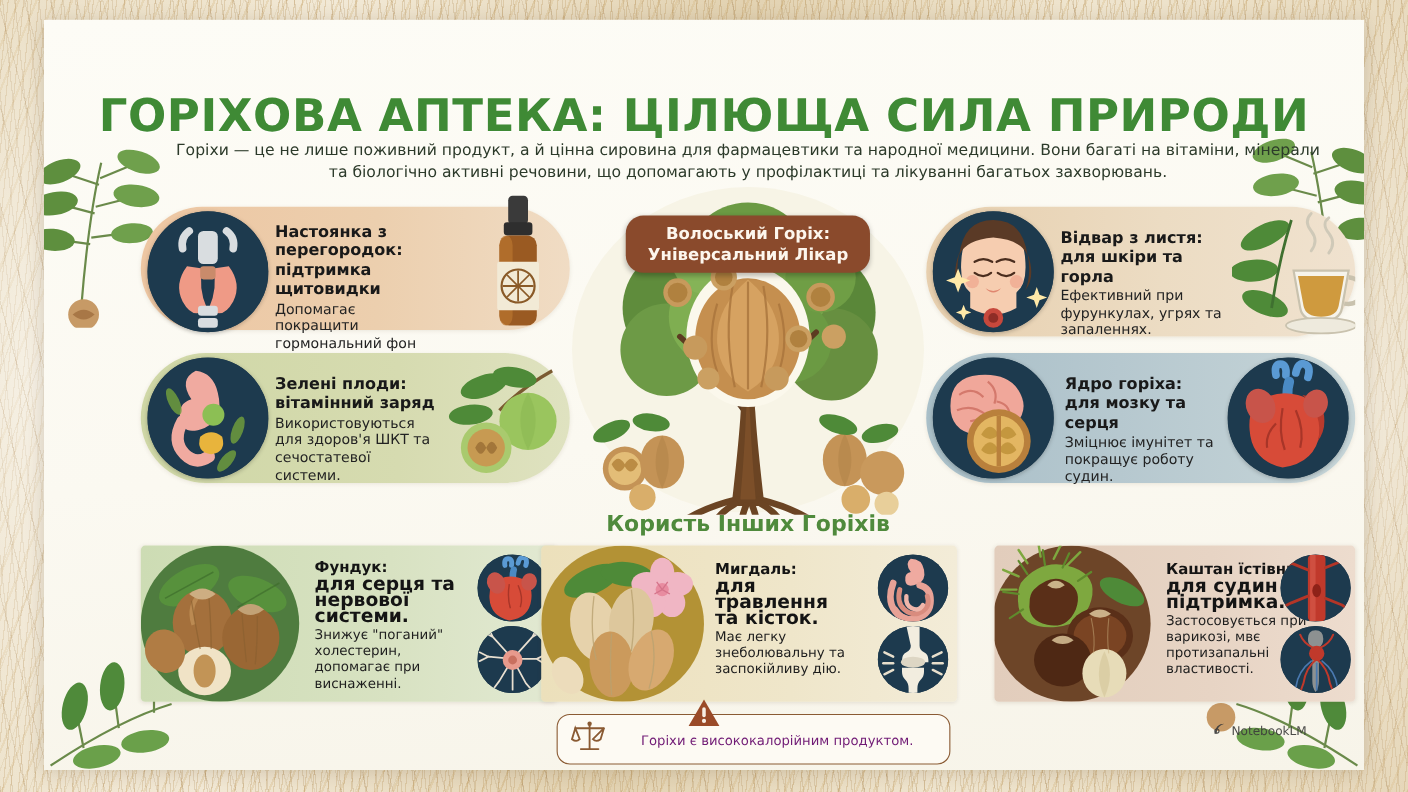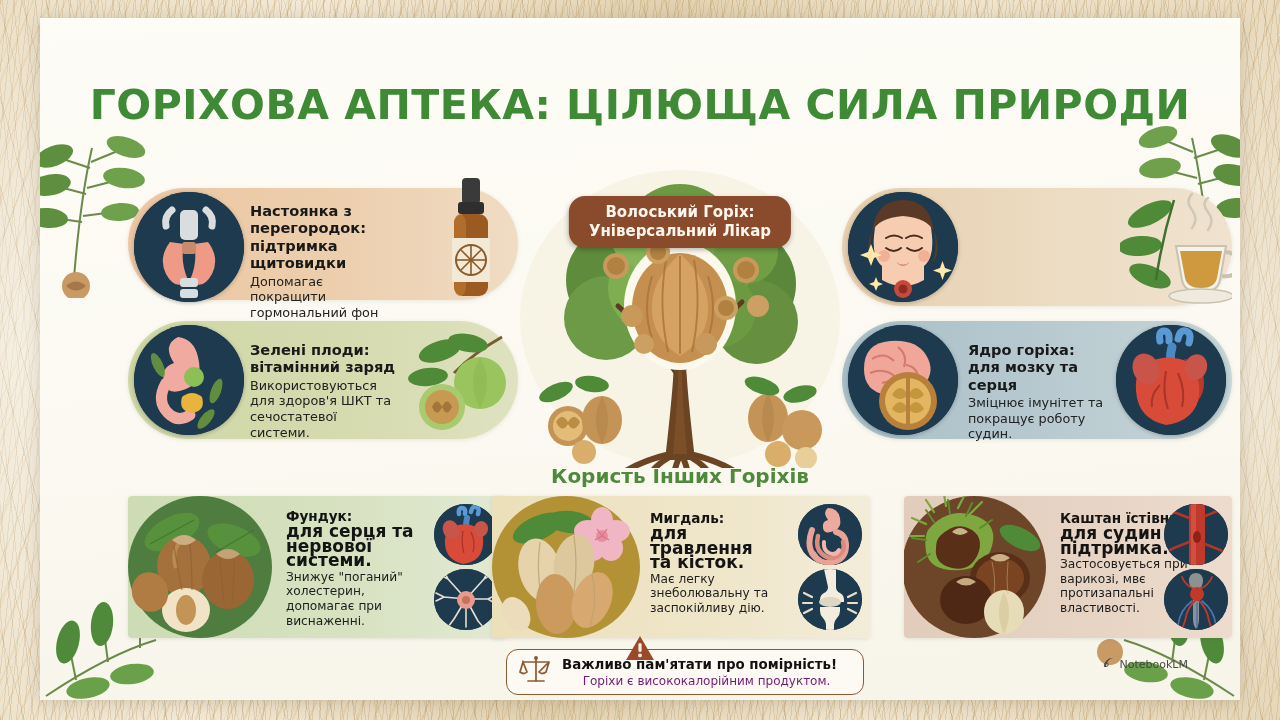--- a/index.html
+++ b/index.html
@@ -188,20 +188,21 @@
         </g>
         <g fill="#6aa04a">
           <ellipse cx="52" cy="132" rx="22" ry="10" transform="rotate(-12 52 132)"></ellipse>
           <ellipse cx="98" cy="116" rx="22" ry="10" transform="rotate(-8 98 116)"></ellipse>
         </g>
         <circle cx="134" cy="96" r="13" fill="#c79a66"></circle>
       </svg>
     </div>
 
     <h1 class="title">ГОРІХОВА АПТЕКА: ЦІЛЮЩА СИЛА ПРИРОДИ</h1>
+    <p class="subtitle">Горіхи — це не лише поживний продукт, а й цінна сировина для фармацевтики та народної медицини. Вони багаті на вітаміни, мінерали та біологічно активні речовини, що допомагають у профілактиці та лікуванні багатьох захворювань.</p>
 
     <div class="pill pill-a">
       <div class="orb" style="left:6px;top:4px;width:110px;height:110px;">
         <svg width="110" height="110" viewBox="0 0 110 110">
           <rect width="110" height="110" fill="#1d3a4e"></rect>
           <rect x="46" y="18" width="18" height="30" rx="5" fill="#d9dde0"></rect>
           <path d="M38 18 q-8 6 -6 16" stroke="#d9dde0" stroke-width="7" fill="none" stroke-linecap="round"></path>
           <path d="M72 18 q8 6 6 16" stroke="#d9dde0" stroke-width="7" fill="none" stroke-linecap="round"></path>
           <path d="M36 50 q-12 16 -4 32 q10 18 22 6 q-8 -18 -4 -36 z" fill="#ef9a86"></path>
           <path d="M74 50 q12 16 4 32 q-10 18 -22 6 q8 -18 4 -36 z" fill="#ef9a86"></path>
@@ -291,20 +292,25 @@
               <circle cx="76" cy="64" r="6"></circle>
             </g>
           <circle cx="55" cy="97" r="9" fill="#c7483c"></circle>
           <circle cx="55" cy="97" r="4.5" fill="#8e2d26"></circle>
           <g fill="#ffe9a8">
             <path d="M20 60 l3 -8 l3 8 l8 3 l-8 3 l-3 8 l-3 -8 l-8 -3z"></path>
             <path d="M92 76 l2.5 -7 l2.5 7 l7 2.5 l-7 2.5 l-2.5 7 l-2.5 -7 l-7 -2.5z"></path>
             <path d="M26 90 l2 -5 l2 5 l5 2 l-5 2 l-2 5 l-2 -5 l-5 -2z"></path>
           </g>
         </svg>
+      </div>
+      <div class="txt" style="left:122px;top:20px;width:158px;">
+        <h3>Відвар з листя:</h3>
+        <h3>для шкіри та горла</h3>
+        <p>Ефективний при фурункулах, угрях та запаленнях.</p>
       </div>
       <div style="position:absolute;right:0px;top:0px;">
         <svg width="112" height="118" viewBox="0 0 112 118">
           <g fill="#4e8a38">
             <ellipse cx="30" cy="26" rx="24" ry="10" transform="rotate(-26 30 26)"></ellipse>
             <ellipse cx="20" cy="58" rx="22" ry="10" transform="rotate(-4 20 58)"></ellipse>
             <ellipse cx="30" cy="88" rx="22" ry="10" transform="rotate(22 30 88)"></ellipse>
           </g>
           <path d="M54 12 C46 38 40 64 36 92" stroke="#3f7030" stroke-width="2.5" fill="none"></path>
           <g stroke="#cfc9b8" stroke-width="2.6" fill="none" stroke-linecap="round">
@@ -706,21 +712,20 @@
             <line x1="17" y1="4" x2="17" y2="27"></line>
             <line x1="4" y1="8" x2="30" y2="8"></line>
             <line x1="9" y1="27" x2="25" y2="27"></line>
             <path d="M4 8 L1 18 q4 3 7 0 z"></path>
             <path d="M30 8 L27 18 q-4 3 -7 0 z"></path>
           </g>
           <circle cx="17" cy="4" r="2" fill="#8a5a33"></circle>
         </svg>
       </span>
       <span class="nt">
-        <h4>Важливо пам'ятати про помірність!</h4>
         <p>Горіхи є висококалорійним продуктом.</p>
       </span>
     </div>
 
     <div class="watermark">
       <span>
         <svg width="13" height="13" viewBox="0 0 13 13">
           <path d="M2 11 q1 -9 9 -9 q-7 2 -7 9 z" fill="#3c3c3c"></path>
           <circle cx="4.3" cy="8.6" r="1.9" fill="none" stroke="#3c3c3c" stroke-width="1"></circle>
         </svg>

